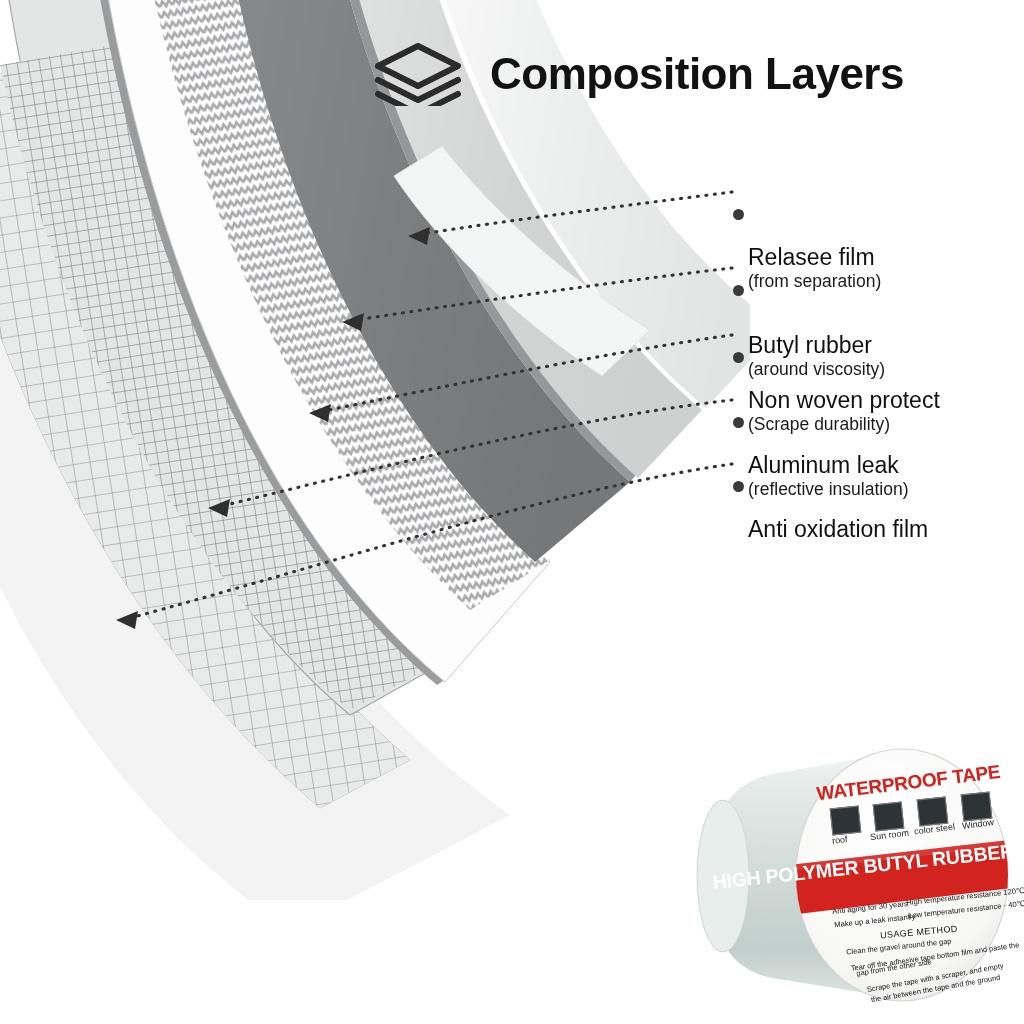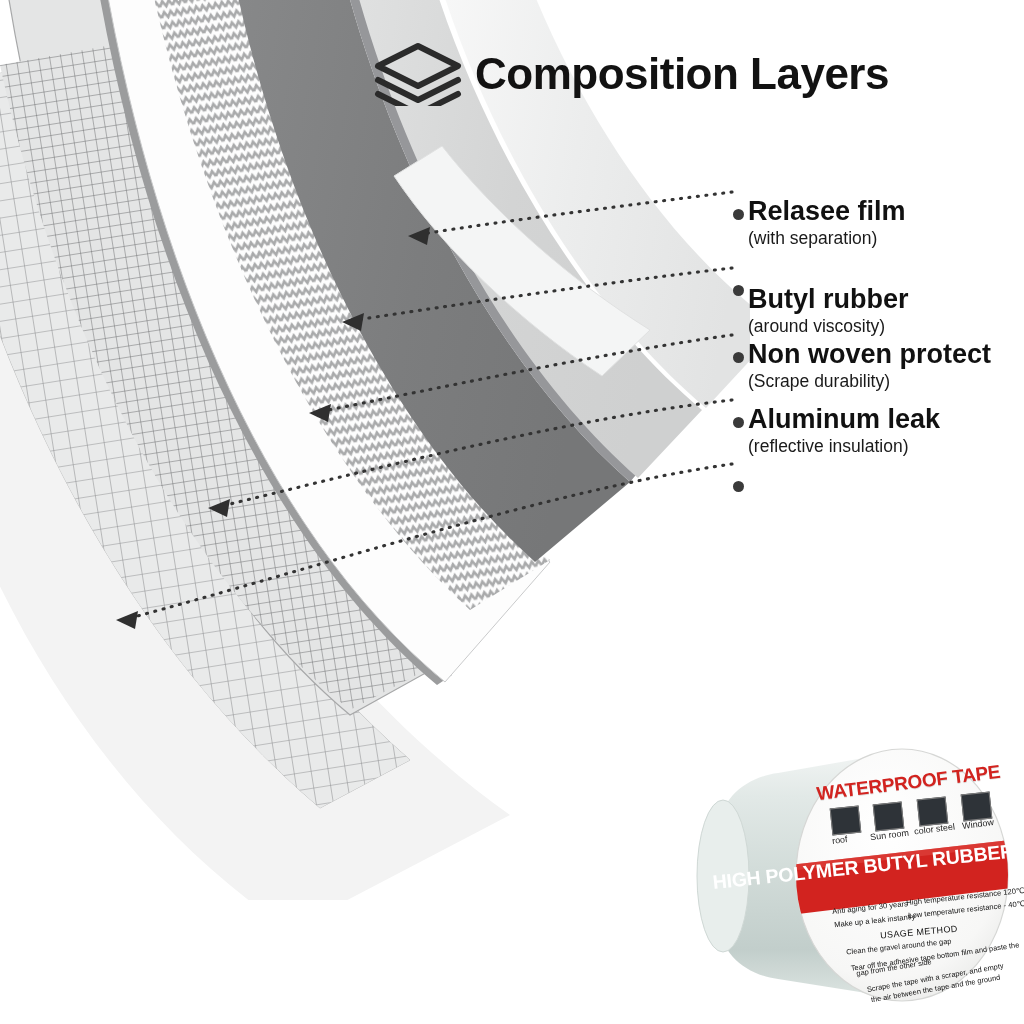--- a/index.html
+++ b/index.html
@@ -1,31 +1,31 @@
 <!DOCTYPE html>
 <html><head>
 <meta charset="utf-8">
 <style>
   html,body{margin:0;padding:0;background:#fff;}
   body{width:1024px;height:1024px;overflow:hidden;
        font-family:"Liberation Sans","DejaVu Sans",sans-serif;}
   #stage{position:relative;width:1024px;height:1024px;background:#ffffff;}
 
   
-  #title-bar{position:absolute;left:372px;top:42px;display:flex;align-items:center;gap:11px;}
+  #title-bar{position:absolute;left:372px;top:42px;display:flex;align-items:center;gap:26px;}
   #layers-icon{width:92px;height:64px;display:block;}
   #title-text{font-size:44px;font-weight:bold;color:#121212;letter-spacing:-0.5px;
               line-height:1;white-space:nowrap;}
 
   
   #illus{position:absolute;left:-10px;top:-30px;width:760px;height:930px;}
 
   
   .callout{position:absolute;left:748px;}
-  .callout .ttl{font-size:27px;font-weight:bold;color:#111;white-space:nowrap;line-height:1.02;}
+  .callout .ttl{font-size:23px;font-weight:normal;color:#111;white-space:nowrap;line-height:1.02;margin-top:48px;}
   .callout .sub{font-size:17.5px;font-weight:normal;color:#1a1a1a;white-space:nowrap;
                 line-height:1.05;margin-top:3px;}
   .dot{position:absolute;width:11px;height:11px;border-radius:50%;background:#3a3a3a;}
 
   
   #roll{position:absolute;left:690px;top:735px;width:330px;height:280px;}
   .lbl-txt{position:absolute;font-family:"Liberation Sans",sans-serif;color:#111;}
   #wp-tape{left:126px;top:36px;width:200px;font-size:19px;font-weight:bold;color:#d2231f;
            transform:rotate(-7deg);letter-spacing:-0.3px;white-space:nowrap;
            text-shadow:0 1px 0 rgba(0,0,0,.12);}
@@ -135,21 +135,21 @@
       <path d="M46 4 L86 24 L46 44 L6 24 Z" fill="none" stroke="#2b2b2b" stroke-width="6" stroke-linejoin="round"></path>
       <path d="M6 38 L46 58 L86 38" fill="none" stroke="#2b2b2b" stroke-width="6" stroke-linejoin="round" stroke-linecap="round"></path>
       <path d="M6 52 L46 72 L86 52" fill="none" stroke="#2b2b2b" stroke-width="6" stroke-linejoin="round" stroke-linecap="round"></path>
     </svg>
     <div id="title-text">Composition Layers</div>
   </div>
 
   <div class="dot" style="left:733px;top:209px;"></div>
   <div class="callout" style="top:198px;">
     <div class="ttl">Relasee film</div>
-    <div class="sub">(with separation)</div>
+    <div class="sub">(from separation)</div>
   </div>
 
   <div class="dot" style="left:733px;top:285px;"></div>
   <div class="callout" style="top:286px;">
     <div class="ttl">Butyl rubber</div>
     <div class="sub">(around viscosity)</div>
   </div>
 
   <div class="dot" style="left:733px;top:352px;"></div>
   <div class="callout" style="top:341px;">
@@ -158,20 +158,21 @@
   </div>
 
   <div class="dot" style="left:733px;top:417px;"></div>
   <div class="callout" style="top:406px;">
     <div class="ttl">Aluminum leak</div>
     <div class="sub">(reflective insulation)</div>
   </div>
 
   <div class="dot" style="left:733px;top:481px;"></div>
   <div class="callout" style="top:470px;">
+    <div class="ttl">Anti oxidation film</div>
   </div>
 
   <div id="roll">
     <svg viewBox="0 0 330 280" style="position:absolute;left:0;top:0;width:330px;height:280px;">
       <defs>
         <linearGradient id="bodyGrad" x1="0" y1="0" x2="0" y2="1">
           <stop offset="0%" stop-color="#f2f5f4"></stop>
           <stop offset="18%" stop-color="#e2e9e7"></stop>
           <stop offset="48%" stop-color="#d2dcd9"></stop>
           <stop offset="80%" stop-color="#c2cecb"></stop>

